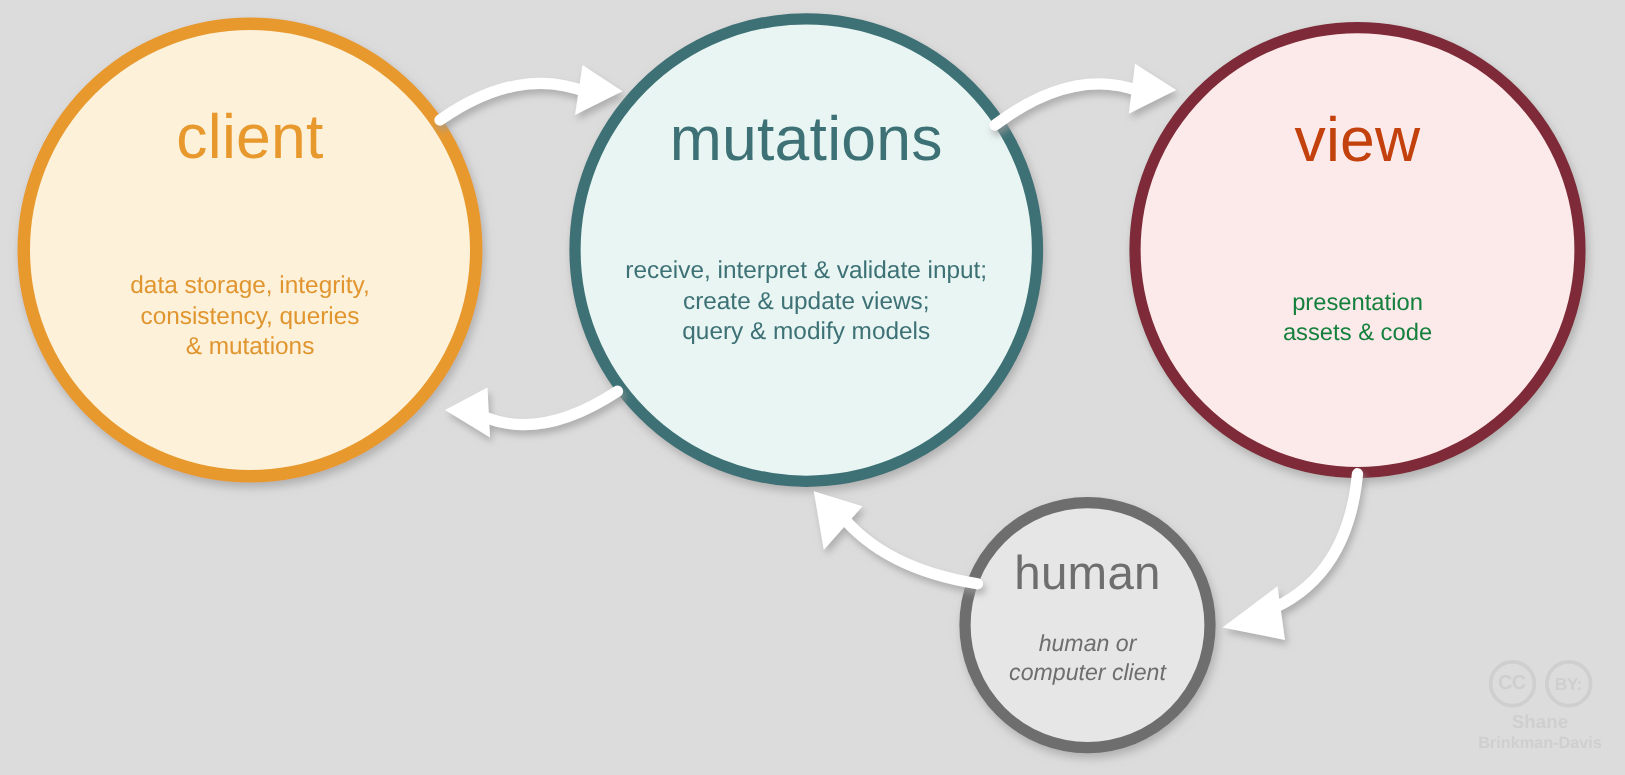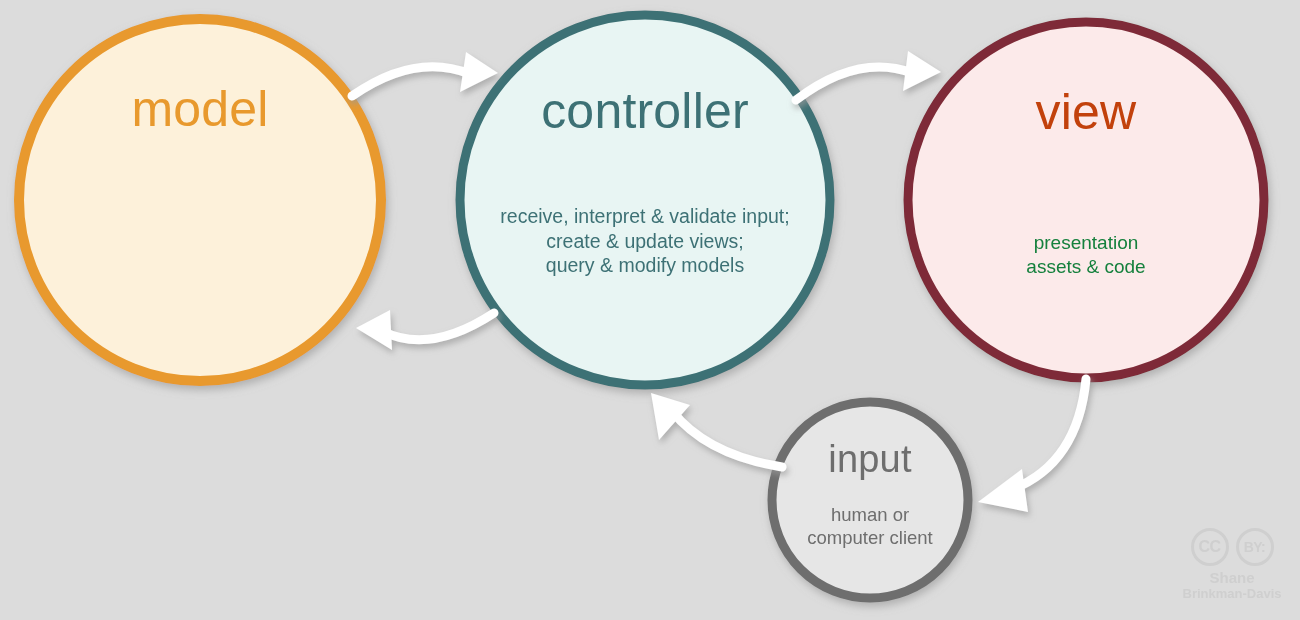--- a/index.html
+++ b/index.html
@@ -163,33 +163,36 @@
       <path d="M 1086,379 Q 1078,463 1013,489" fill="none" stroke="#ffffff" stroke-width="9" stroke-linecap="round"></path>
       <path d="M 1022,469 L 978,502 L 1028,512 Z" fill="#ffffff"></path>
     </g>
 
     <g filter="url(#arrow-shadow)">
       <path d="M 782,467 Q 707,455 672,411" fill="none" stroke="#ffffff" stroke-width="9" stroke-linecap="round"></path>
       <path d="M 651,393 L 659,440 L 690,405 Z" fill="#ffffff"></path>
     </g>
   </svg>
 
-  <div class="node-label node-title" id="model-title">model</div>
-
-  <div class="node-label node-title" id="controller-title">controller</div>
+  <div class="node-label node-title" id="model-title">client</div>
+  <div class="node-label node-desc" id="model-desc" style="white-space: pre-line;">data storage, integrity,
+consistency, queries
+&amp; mutations</div>
+
+  <div class="node-label node-title" id="controller-title">mutations</div>
   <div class="node-label node-desc" id="controller-desc" style="white-space: pre-line;">receive, interpret &amp; validate input;
 create &amp; update views;
 query &amp; modify models</div>
 
   <div class="node-label node-title" id="view-title">view</div>
   <div class="node-label node-desc" id="view-desc" style="white-space: pre-line;">presentation
 assets &amp; code</div>
 
-  <div class="node-label node-title" id="user-title">input</div>
-  <div class="node-label node-desc" id="user-desc" style="white-space: pre-line;">human or
+  <div class="node-label node-title" id="user-title">human</div>
+  <div class="node-label node-desc" id="user-desc" style="white-space: pre-line; font-style: italic;">human or
 computer client</div>
 
   <div id="license">
     <div class="cc-row">
       <div class="cc-badge">
         <span>CC</span>
       </div>
       <div class="cc-badge by">
         <span>BY:</span>
       </div>

